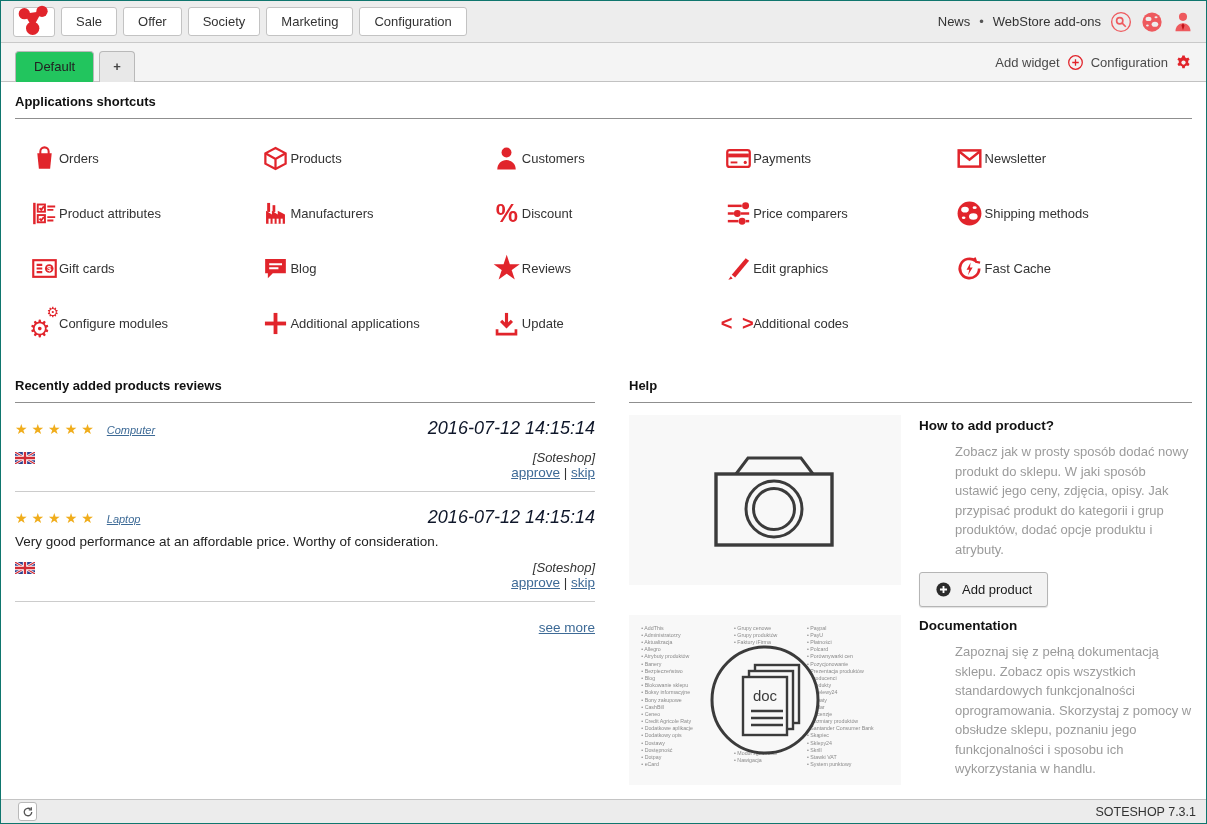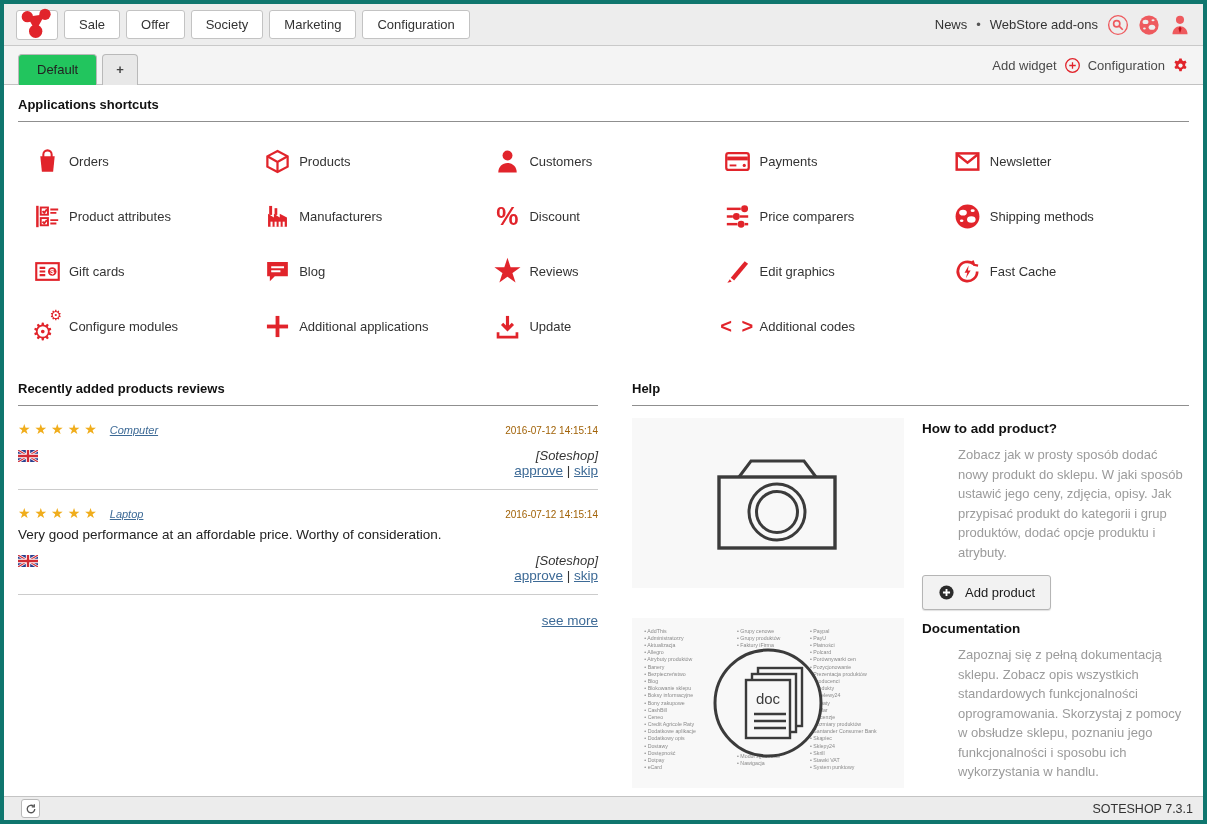--- a/index.html
+++ b/index.html
@@ -1,18 +1,18 @@
 <!DOCTYPE html>
 <html style="--accent: #e1242b; --link: #3d6a96; --star: #f0ad1c;"><head>
 <meta charset="utf-8">
 <style>
   * { margin:0; padding:0; box-sizing:border-box; }
   html,body { width:1207px; height:824px; }
   body { font-family:"Liberation Sans", sans-serif; background:#fff; color:#333; }
-  .page { width:1207px; height:824px; display:flex; flex-direction:column; border:4px solid #0f766e; background:#fff; }
+  .page { width:1207px; height:824px; display:flex; flex-direction:column; border:1px solid #0f766e; background:#fff; }
 
   
   .header { height:42px; background:#ededed; border-bottom:1px solid #c9c9c9; display:flex; align-items:center; padding:0 12px; gap:6px; flex:none; }
   .logo-btn { width:42px; height:30px; background:#fff; border:1px solid #c3c3c3; border-radius:3px; display:flex; align-items:center; justify-content:center; color:var(--accent,#e1242b); cursor:pointer; }
   .menu-btn { background:#fff; border:1px solid #c3c3c3; border-radius:3px; padding:6px 14px; font-size:13px; color:#333; cursor:pointer; }
   .header-right { margin-left:auto; display:flex; align-items:center; gap:9px; font-size:13px; color:#333; }
   .header-link { color:#333; text-decoration:none; cursor:pointer; }
   .hdr-sep { color:#555; }
   .hdr-icon { width:22px; height:22px; color:#ee5a5e; display:flex; align-items:center; justify-content:center; cursor:pointer; }
   .hdr-icon svg { width:22px; height:22px; }
@@ -25,40 +25,40 @@
   .tab-controls { margin-left:auto; align-self:center; display:flex; align-items:center; gap:7px; font-size:13px; color:#4a4a4a; }
   .tab-controls .txt { cursor:pointer; }
   .small-icon { width:17px; height:17px; color:var(--accent,#e1242b); display:inline-flex; }
   .small-icon svg { width:17px; height:17px; }
 
   
   .content { flex:1; background:#fff; padding:0 14px; overflow:hidden; }
   .section-title { font-size:13px; font-weight:bold; color:#111; padding:12px 0 9px; border-bottom:1px solid #8f8f8f; }
 
   .shortcuts-grid { display:grid; grid-template-columns:repeat(5,1fr); row-gap:25px; margin:24px 6px 28px 14px; }
-  .shortcut { display:flex; align-items:center; gap:7px; cursor:pointer; }
+  .shortcut { display:flex; align-items:center; gap:0; cursor:pointer; }
   .sc-icon { width:30px; height:30px; flex:none; color:var(--accent,#e1242b); display:flex; align-items:center; justify-content:center; position:relative; }
   .sc-icon svg { width:27px; height:27px; }
   .sc-icon .glyph { font-size:25px; font-weight:bold; line-height:1; }
   .sc-icon .glyph.star { font-size:30px; }
   .sc-icon .glyph.code { font-size:20px; letter-spacing:2px; }
   .sc-icon .gear-a { position:absolute; left:0; bottom:-3px; font-size:24px; line-height:1; }
   .sc-icon .gear-b { position:absolute; right:0; top:-3px; font-size:14px; line-height:1; }
   .sc-label { font-size:13px; color:#333; }
 
   .bottom-wrap { display:flex; gap:34px; }
   .col-left { width:580px; flex:none; }
   .col-right { flex:1; }
 
   
   .review-item { border-bottom:1px solid #ccc; padding-bottom:11px; }
   .review-top { display:flex; align-items:baseline; margin-top:15px; }
   .stars { color:var(--star,#f0ad1c); font-size:14px; letter-spacing:4px; margin-right:9px; }
   .product-link { font-style:italic; font-size:11px; color:var(--link,#3d6a96); text-decoration:underline; cursor:pointer; }
-  .review-time { margin-left:auto; font-size:10px; color:#a16207; }
+  .review-time { margin-left:auto; font-size:18px; color:#0f172a;font-style:italic; }
   .review-text { font-size:13.5px; color:#222; margin-top:6px; }
   .review-bottom { display:flex; margin-top:11px; }
   .flag { width:20px; height:13px; display:inline-block; }
   .review-right { margin-left:auto; text-align:right; }
   .review-author { font-size:13px; font-style:italic; color:#333; }
   .review-actions { font-size:13.5px; color:#333; }
   .review-actions a { color:var(--link,#3d6a96); text-decoration:underline; cursor:pointer; }
   .see-more-row { text-align:right; padding:16px 0; }
   .see-more-row a { font-size:13.5px; color:var(--link,#3d6a96); text-decoration:underline; cursor:pointer; }
 

